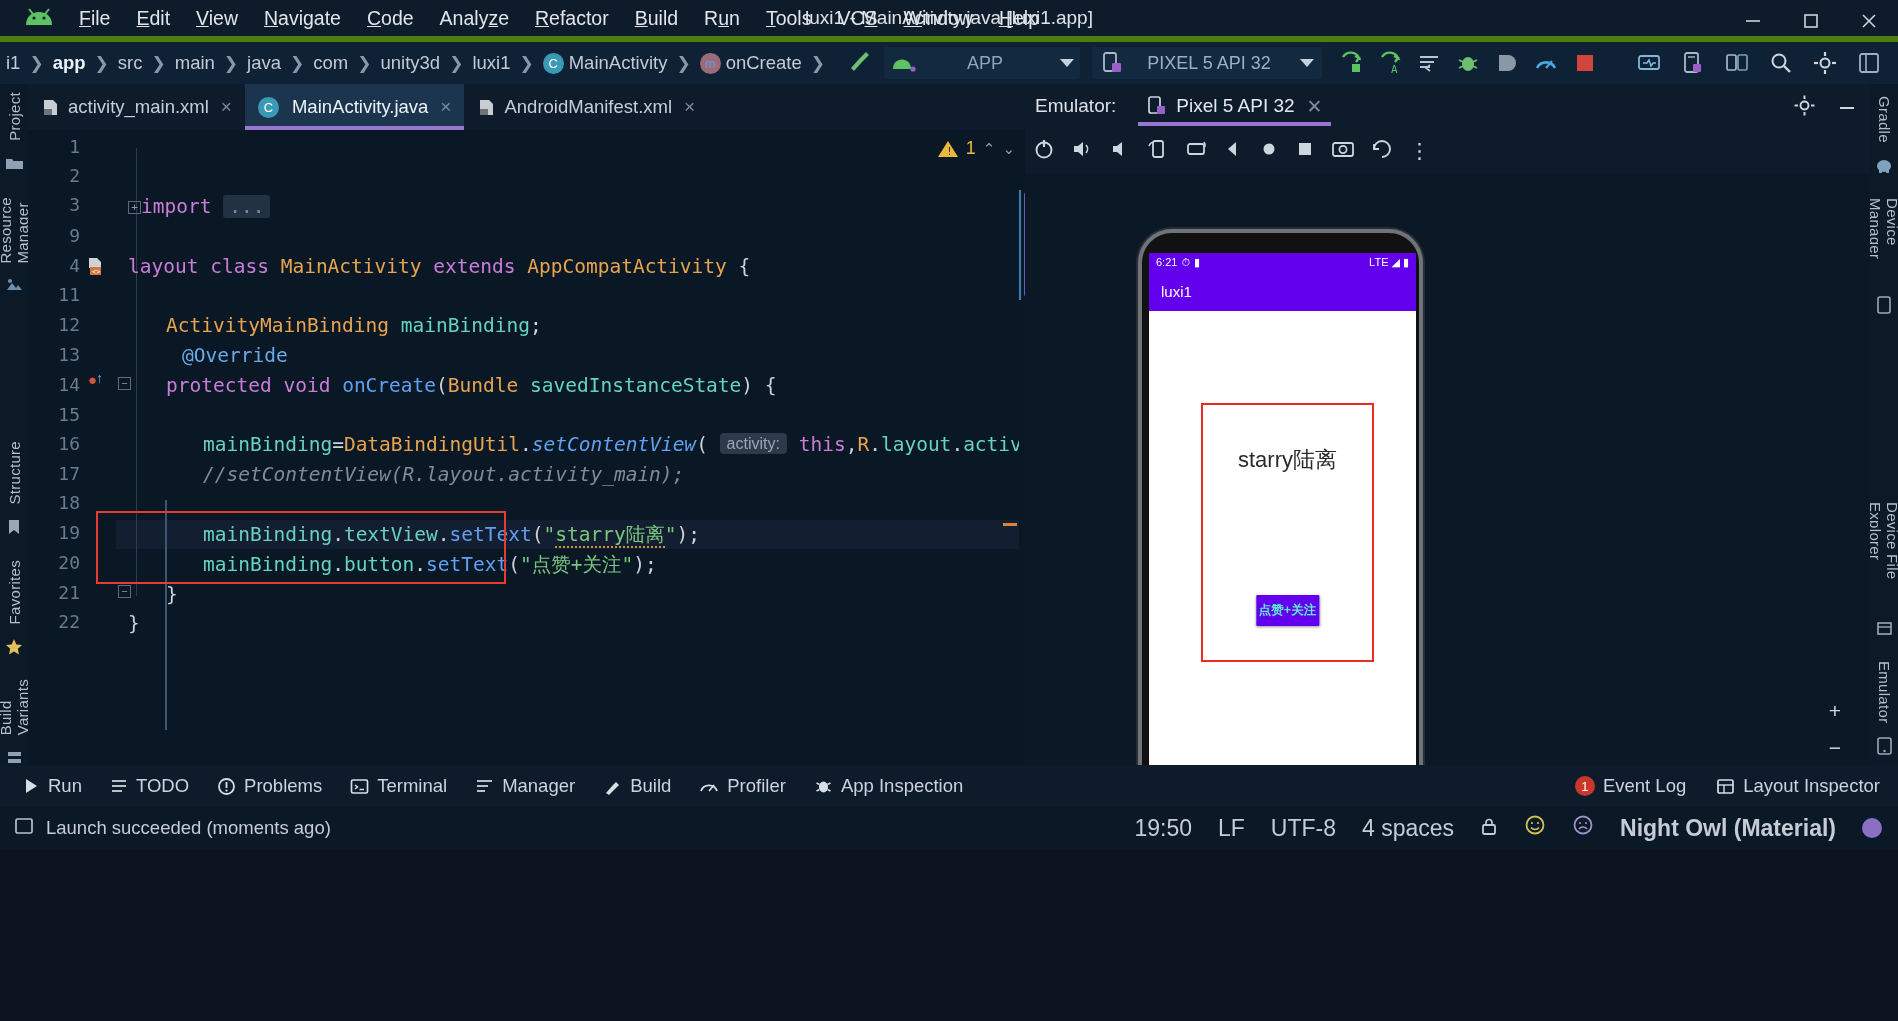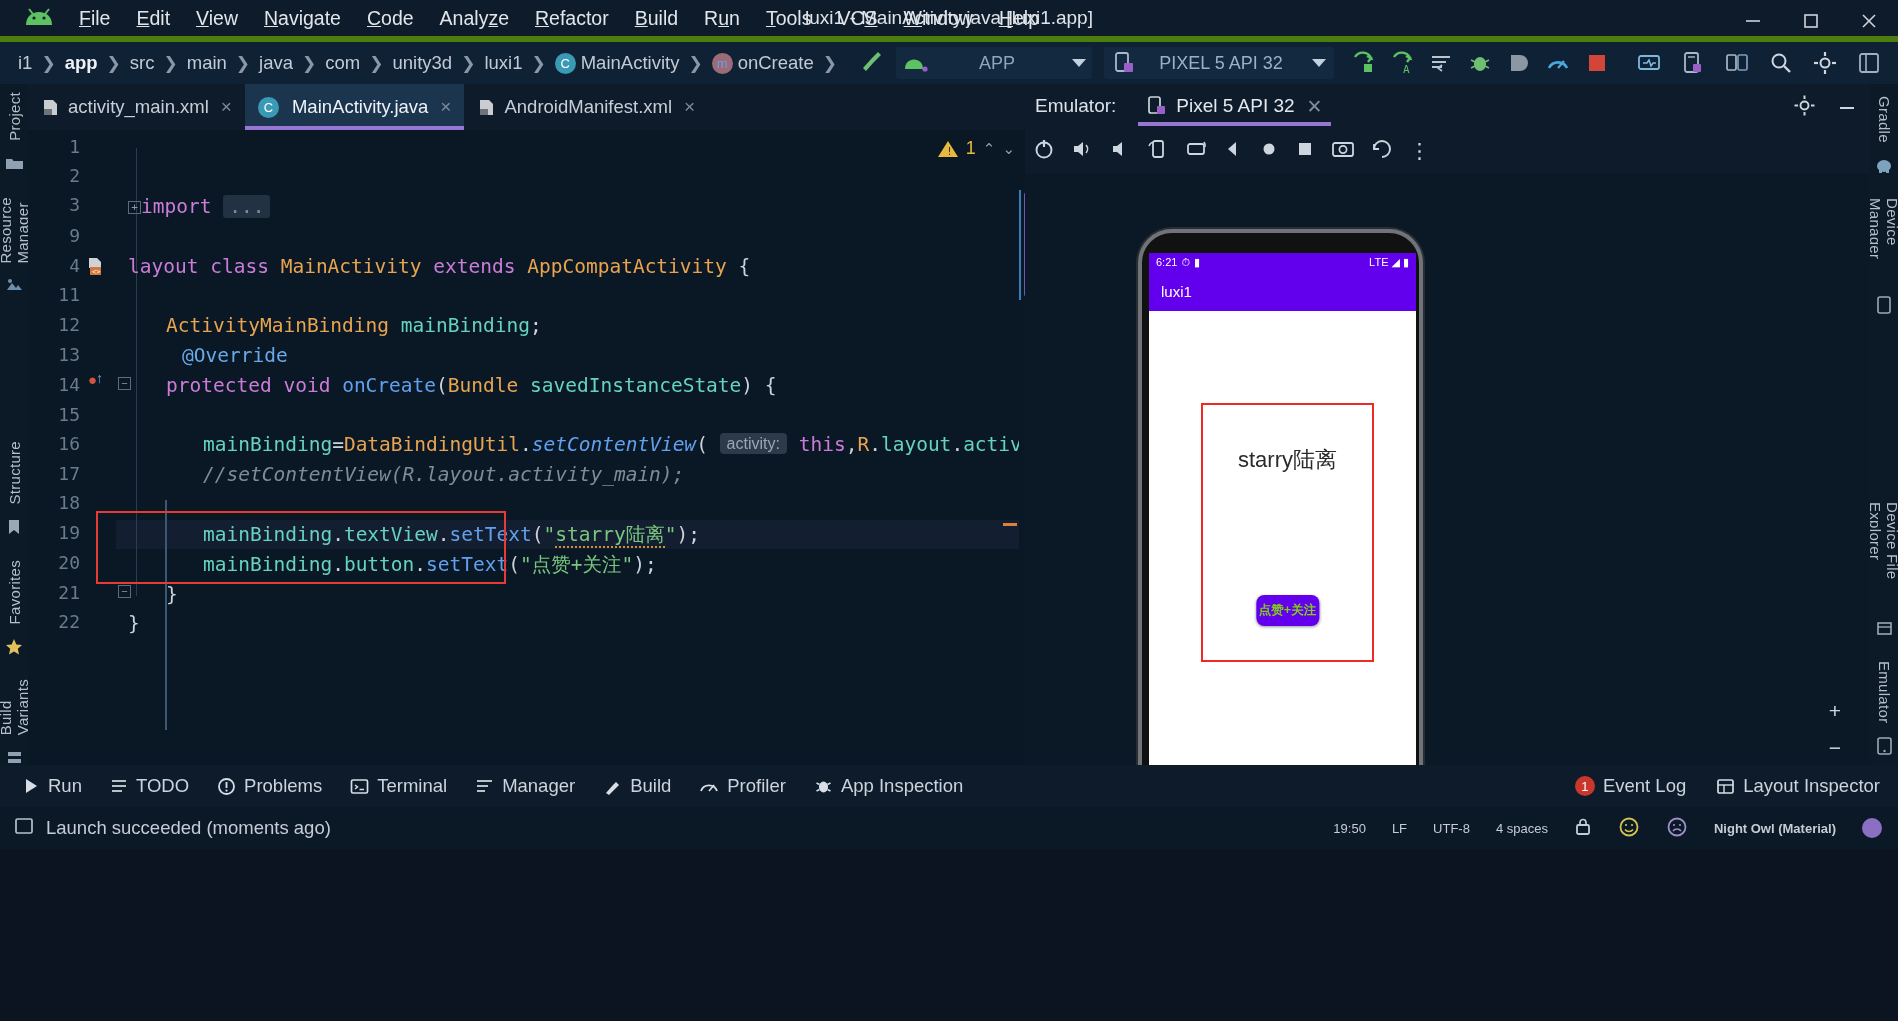--- a/index.html
+++ b/index.html
@@ -34,21 +34,21 @@
   .win-btn {
     width: 58px; height: 42px; display: flex; align-items: center; justify-content: center;
     color: #cfd4db; font-size: 20px;
   }
 
   
   .navbar {
     position: absolute; left: 0; top: 42px; width: 1898px; height: 42px;
     background: #0f2135; display: flex; align-items: center;
   }
-  .crumbs { display: flex; align-items: center; padding-left: 14px; }
+  .crumbs { display: flex; align-items: center; padding-left: 2px; }
   .crumb { font-size: 18.5px; color: #c3cad4; padding: 2px 4px; white-space: nowrap; }
   .crumb.bold { font-weight: bold; color: #eef1f5; }
   .sep { color: #8b97a6; font-size: 17px; padding: 0 5px; }
   .cicon {
     width: 21px; height: 21px; border-radius: 50%;
     display: inline-flex; align-items: center; justify-content: center;
     font-size: 13px; color: #fff; margin-right: 5px; flex-shrink: 0;
   }
   .cicon.cls { background: #3a9ab5; }
   .cicon.mth { background: #9d6b78; }
@@ -215,22 +215,22 @@
   .predbox {
     position: absolute; left: 52px; top: 92px; width: 173px; height: 259px;
     border: 2px solid #ee2b22;
   }
   .ptext {
     position: absolute; left: 0; right: 0; top: 40px; text-align: center;
     font-size: 22px; color: #2b2b2b;
   }
   .pbtn {
     position: absolute; left: 50%; transform: translateX(-50%); top: 190px;
-    background: #6200ee; color: #84cc16; font-size: 12.5px; font-weight: bold;
-    padding: 7px 3px; border-radius: 8px; white-space: nowrap;
+    background: #6200ee; color: #5eead4; font-size: 12.5px; font-weight: bold;
+    padding: 7px 3px; border-radius: 1px; white-space: nowrap;
     box-shadow: 0 1px 3px rgba(0,0,0,.4);
   }
   .pnavbar { position: absolute; bottom: 6px; left: 50%; transform: translateX(-50%); width: 72px; height: 3px; background: #111; border-radius: 2px; }
   .zoomctl {
     position: absolute; right: 18px; top: 525px; width: 34px;
     display: flex; flex-direction: column; align-items: center; gap: 13px;
   }
   .zoomctl div { color: #cdd4dc; font-size: 21px; }
   .vsplit { position: absolute; left: 1019px; top: 130px; width: 6px; height: 635px; background: #0a1724; }
   .vsplitpurple { position: absolute; left: 1024px; top: 192px; width: 6px; height: 105px; background: #6e5bb0; border-radius: 3px; }
@@ -245,21 +245,21 @@
   .bb-right { position: absolute; right: 18px; display: flex; align-items: center; gap: 30px; }
   .badge-red {
     width: 20px; height: 20px; border-radius: 50%; background: #c9362c; color: #fff;
     font-size: 13px; display: flex; align-items: center; justify-content: center;
   }
   .statusbar {
     position: absolute; left: 0; top: 807px; width: 1898px; height: 42px;
     background: #0b1825; display: flex; align-items: center; padding-left: 14px;
   }
   .sb-text { font-size: 18.5px; color: #c5ccd6; margin-left: 12px; }
-  .sb-right { position: absolute; right: 16px; display: flex; align-items: center; gap: 26px; font-size: 13px; color: #c5ccd6; }
+  .sb-right { position: absolute; right: 16px; display: flex; align-items: center; gap: 26px; font-size: 23px; color: #c5ccd6; }
   .themedot { width: 20px; height: 20px; border-radius: 50%; background: #8b6fc4; }
   .bottomedge { position: absolute; left:0; top: 849px; width: 1898px; height: 172px; background: #0b1420; }
 </style>
 </head>
 <body>
 
 <div id="app">
 
   <div class="titlebar">
     <div class="android-logo">

